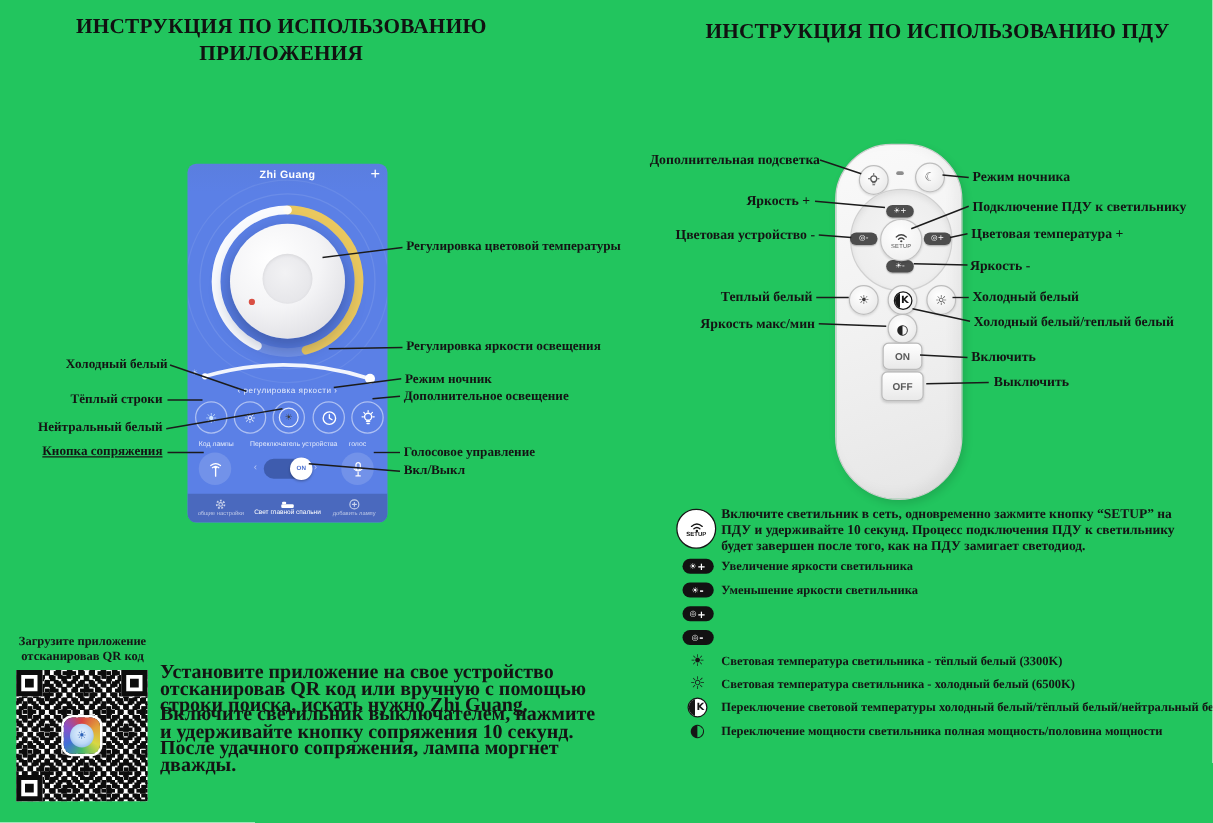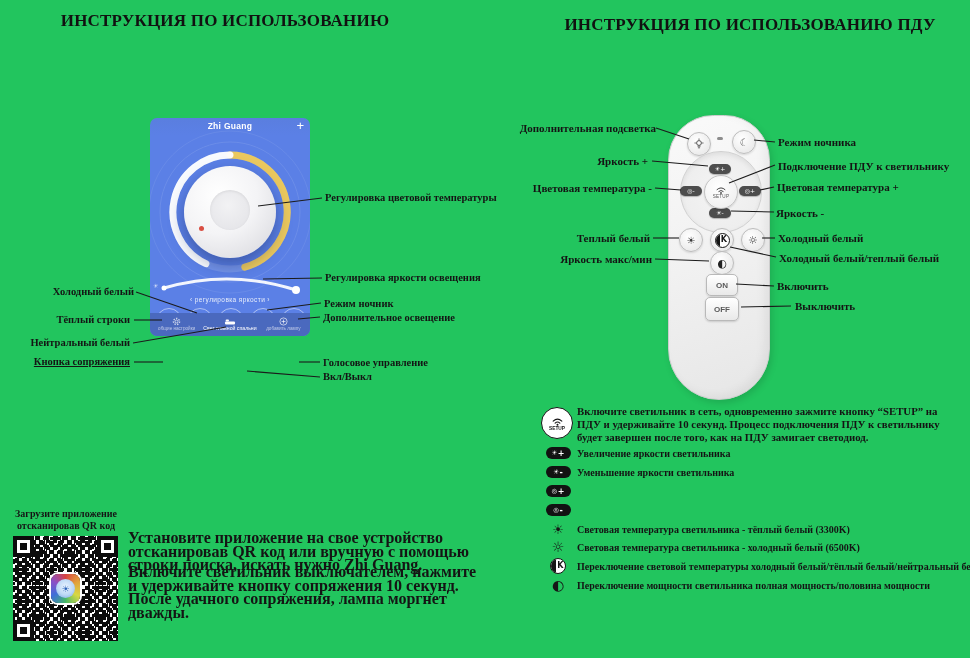--- a/index.html
+++ b/index.html
@@ -10,21 +10,21 @@
 
   
   .title{position:absolute;font-weight:bold;font-size:17px;text-align:center;letter-spacing:.2px;color:#111;}
 
   
   .co{position:absolute;font-weight:bold;font-size:10.5px;white-space:nowrap;color:#141414;}
   .co.r{text-align:right;}
   .co.big{font-size:11px;}
 
   
-  .phone{position:absolute;left:150px;top:118px;width:160px;height:218px;border-radius:7px;
+  .phone{position:absolute;left:150px;top:131px;width:160px;height:287px;border-radius:7px;
          background:linear-gradient(180deg,#5a7edf 0%,#5b80e6 8%,#5b80e6 100%);overflow:hidden;
          font-family:"Liberation Sans", sans-serif;}
   .ph-head{position:absolute;left:0;top:0;width:100%;height:17px;line-height:17px;text-align:center;
            color:#fff;font-size:8.5px;font-weight:bold;letter-spacing:.3px;}
   .ph-plus{position:absolute;right:6px;top:0;height:17px;line-height:16px;color:#fff;font-size:13px;font-weight:400;}
   .knob{position:absolute;left:34px;top:48px;width:92px;height:92px;border-radius:50%;
         background:radial-gradient(circle at 38% 32%,#ffffff 0%,#f4f4f6 45%,#e3e3e7 75%,#d6d6da 100%);
         box-shadow:0 7px 16px rgba(10,20,60,.35);}
   .knob-inner{position:absolute;left:26px;top:24px;width:40px;height:40px;border-radius:50%;
         background:radial-gradient(circle at 45% 38%,#f2f2f4,#e2e2e6);box-shadow:inset 0 1px 3px rgba(0,0,0,.08);}
@@ -139,20 +139,21 @@
       <line x1="731" y1="211" x2="774" y2="212"></line>
       <line x1="762" y1="238" x2="775" y2="238"></line>
       <line x1="730" y1="247" x2="776" y2="257"></line>
       <line x1="736" y1="284" x2="774" y2="286"></line>
       <line x1="741" y1="307" x2="791" y2="306"></line>
     </g>
   </svg>
 
   <div class="title" style="left:60px;top:10px;width:330px;line-height:22px;">
     <div>ИНСТРУКЦИЯ ПО ИСПОЛЬЗОВАНИЮ</div>
+    <div>ПРИЛОЖЕНИЯ</div>
   </div>
   <div class="title" style="left:540px;top:15px;width:420px;">ИНСТРУКЦИЯ ПО ИСПОЛЬЗОВАНИЮ ПДУ</div>
 
   <div class="phone">
     <div class="ph-head">Zhi Guang</div>
     <div class="ph-plus">+</div>
 
     <svg class="abs" style="left:0;top:0;" width="160" height="190">
       <circle cx="80" cy="94" r="70" fill="none" stroke="rgba(255,255,255,0.10)" stroke-width="1"></circle>
       <circle cx="80" cy="94" r="81" fill="none" stroke="rgba(255,255,255,0.08)" stroke-width="1"></circle>
@@ -311,21 +312,21 @@
     <div class="rbtn c22" style="left:41px;top:135px;">
       <span class="glyph" style="font-size:11px;color:#222;">◐</span>
       </div>
 
     <div class="sq-btn" style="left:37px;top:158px;width:30px;height:20px;font-size:8px;">ON</div>
     <div class="sq-btn" style="left:36px;top:181px;width:32px;height:22px;font-size:8px;">OFF</div>
   </div>
 
   <div class="co r big" style="left:506px;top:122px;width:150px;">Дополнительная подсветка</div>
   <div class="co r big" style="left:548px;top:155px;width:100px;">Яркость +</div>
-  <div class="co r big" style="left:512px;top:182px;width:140px;">Цветовая температура -</div>
+  <div class="co r big" style="left:512px;top:182px;width:140px;">Цветовая устройство -</div>
   <div class="co r big" style="left:558px;top:232px;width:92px;">Теплый белый</div>
   <div class="co r big" style="left:538px;top:253px;width:114px;">Яркость макс/мин</div>
 
   <div class="co big" style="left:778px;top:136px;">Режим ночника</div>
   <div class="co big" style="left:778px;top:160px;">Подключение ПДУ к светильнику</div>
   <div class="co big" style="left:777px;top:181px;">Цветовая температура +</div>
   <div class="co big" style="left:776px;top:207px;font-family:Liberation Serif, serif;">Яркость -</div>
   <div class="co big" style="left:778px;top:232px;">Холодный белый</div>
   <div class="co big" style="left:779px;top:252px;">Холодный белый/теплый белый</div>
   <div class="co big" style="left:777px;top:280px;">Включить</div>

